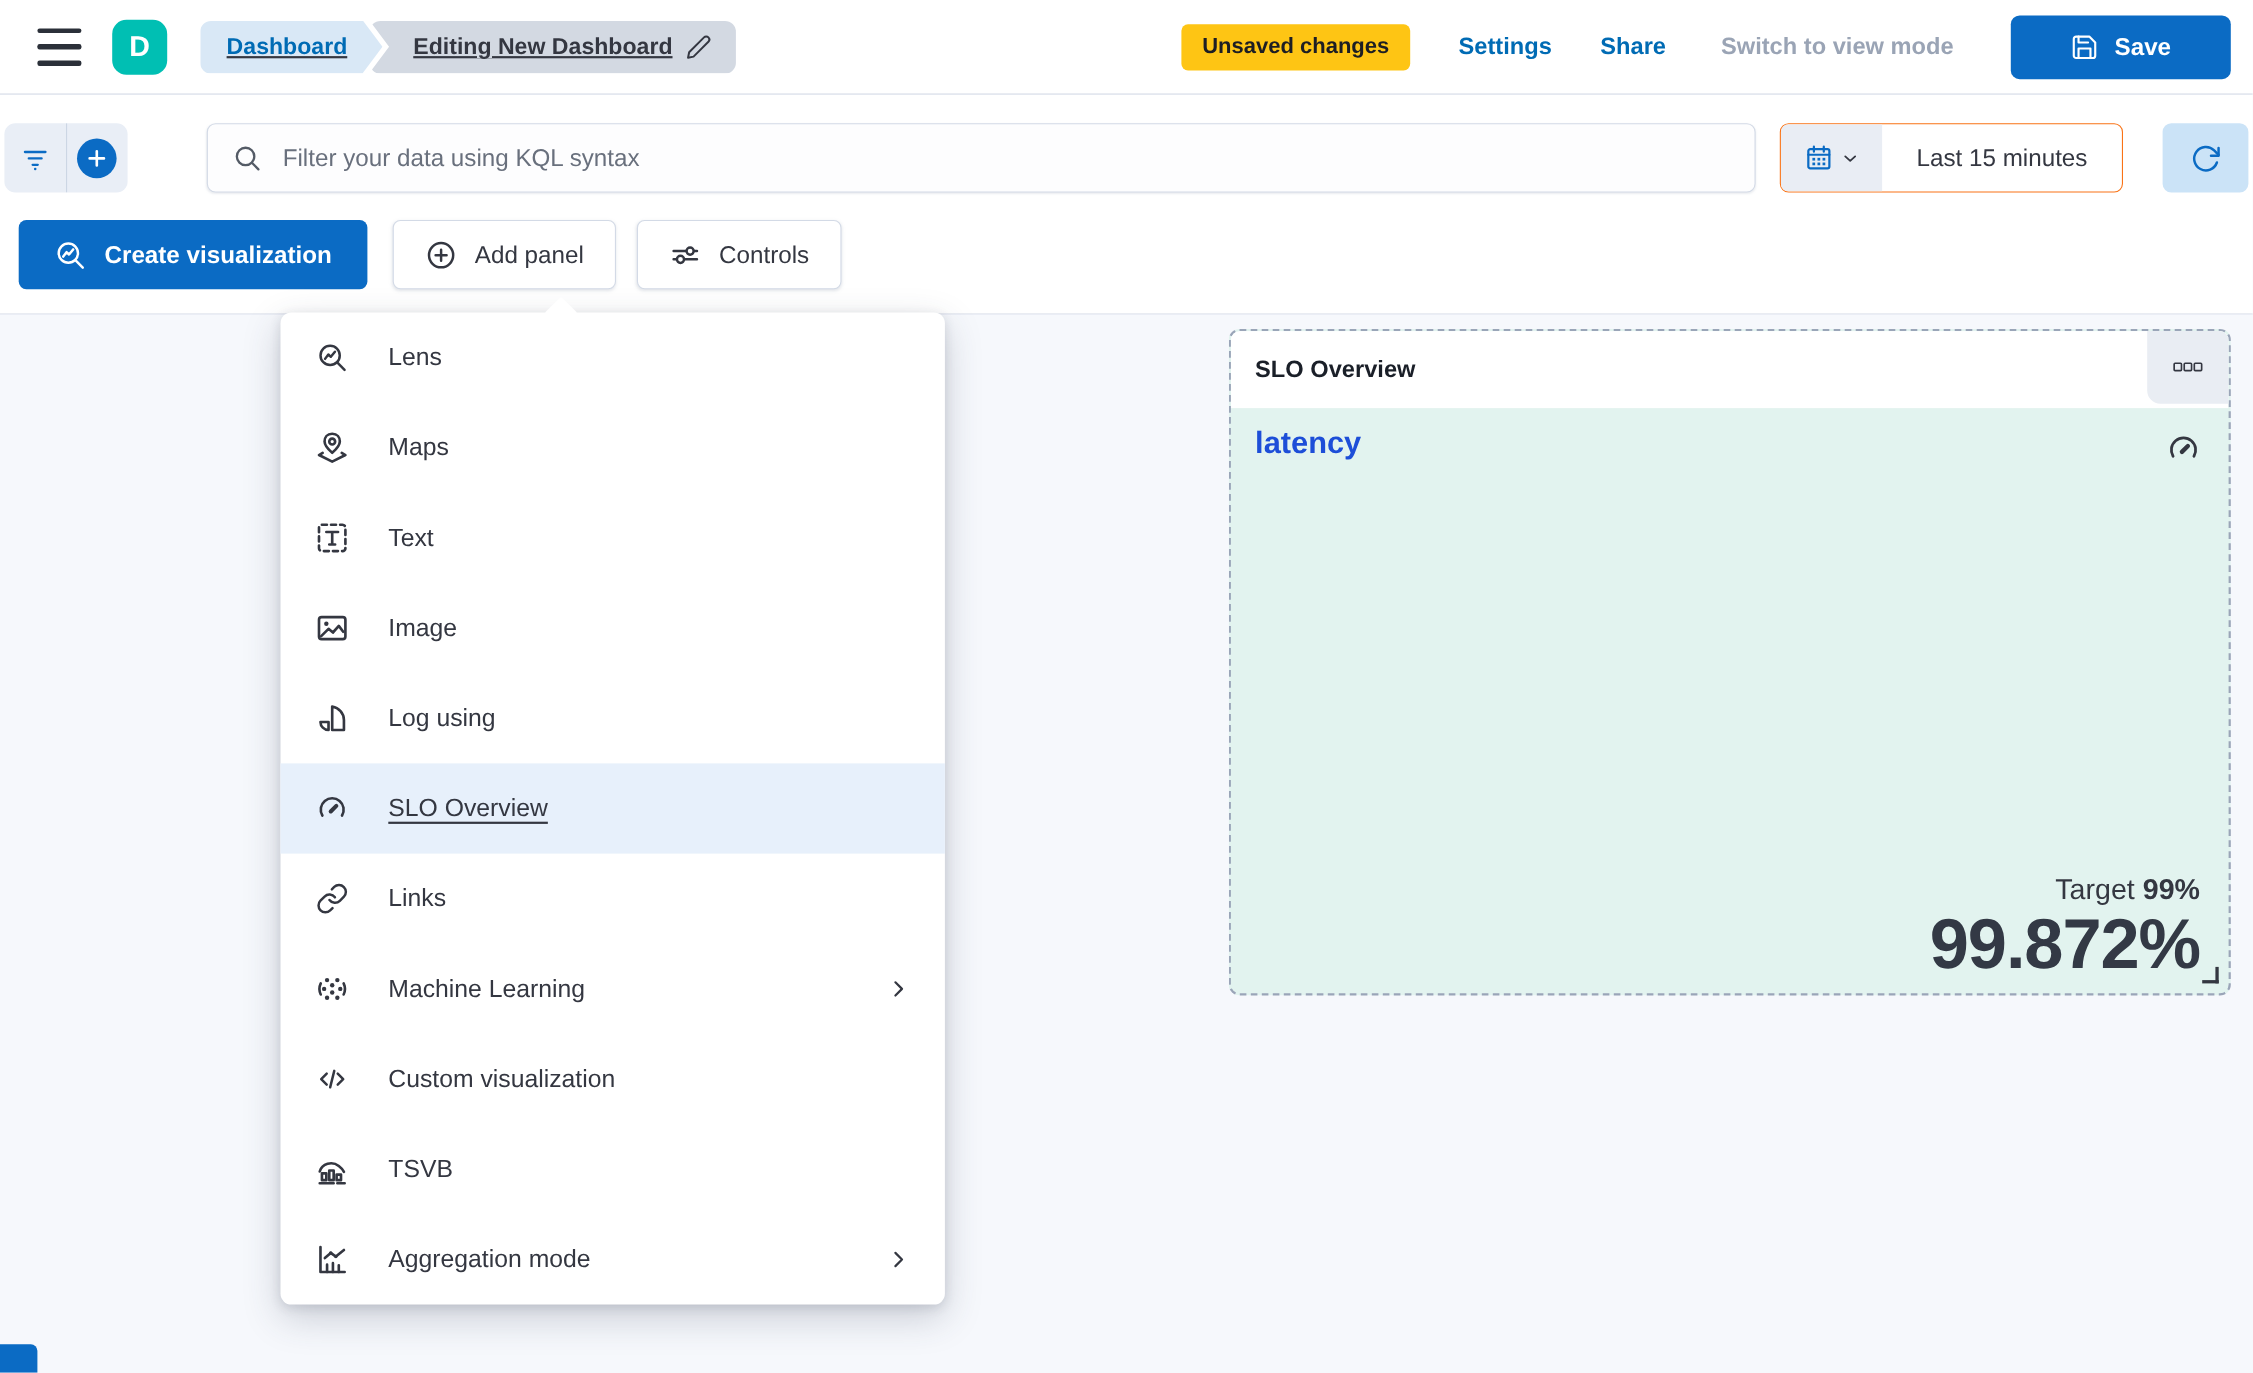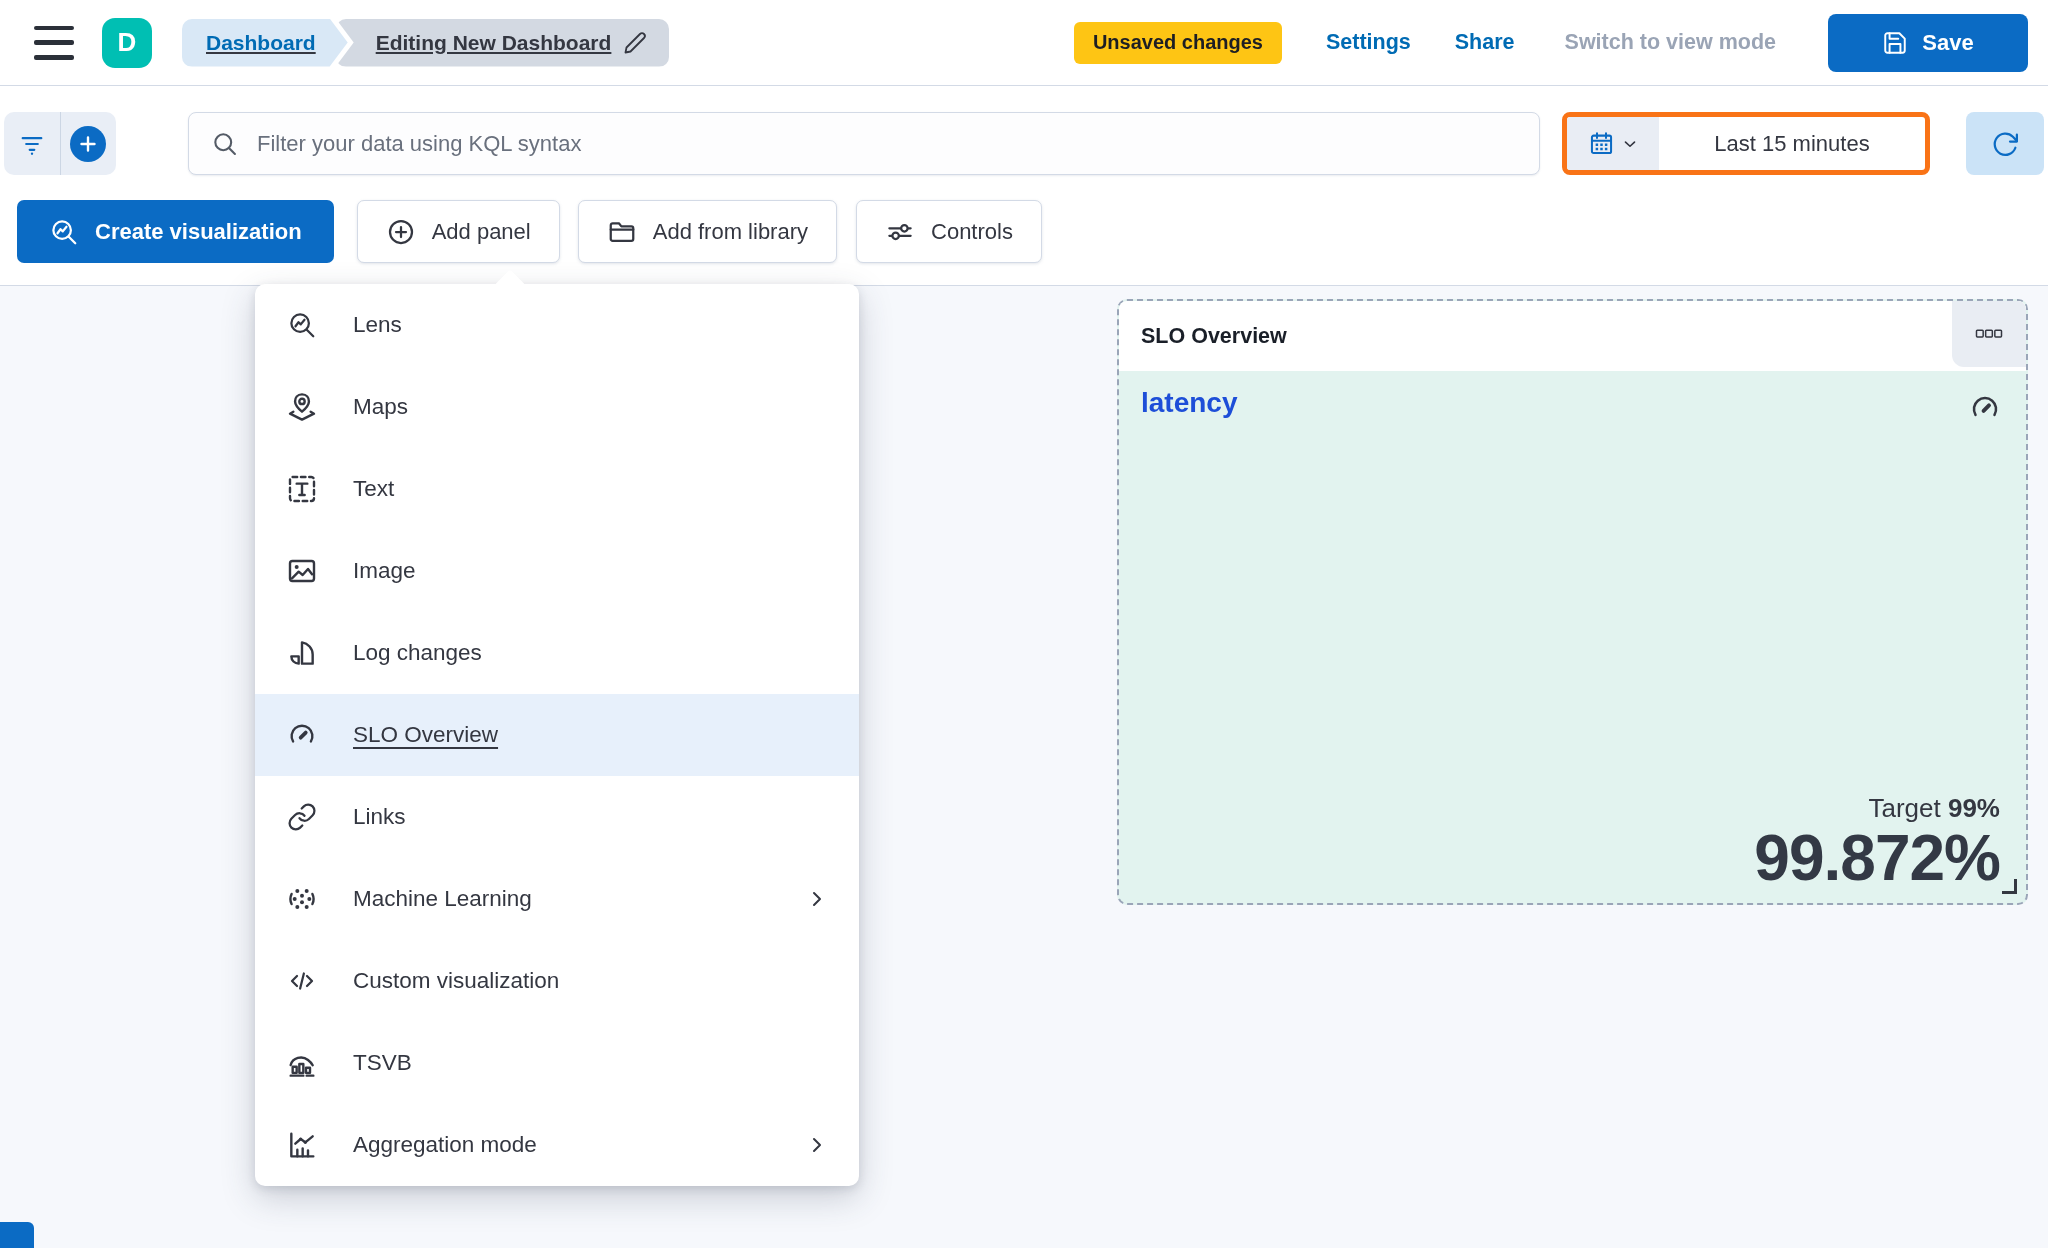--- a/index.html
+++ b/index.html
@@ -28,21 +28,21 @@
   
   .querybar { display:flex; align-items:center; margin-top:26px; padding:0 4px; height:63px; }
   .filter-group { width:112px; height:63px; background:#e9eef6; border-radius:10px; display:flex; overflow:hidden; flex:none; }
   .filter-group button { flex:1; border:none; background:none; display:flex; align-items:center; justify-content:center; cursor:pointer; color:#0b6bc4; }
   .filter-group button:first-child { border-right:1px solid #ccd6e4; }
   .plus-disc { width:36px; height:36px; border-radius:50%; background:#0b6bc4; color:#fff; display:flex; align-items:center; justify-content:center; }
   .search-box { flex:1; margin-left:72px; height:63px; background:#fdfdfe; border:1px solid #d3dae6; border-radius:8px; display:flex; align-items:center; padding:0 22px; box-shadow:0 1px 2px rgba(152,162,179,.2); }
   .search-box .icn { color:#545b66; flex:none; }
   .search-box input { flex:1; border:none; outline:none; background:none; margin-left:18px; font-family:inherit; font-size:22px; color:#343741; }
   .search-box input::placeholder { color:#69707d; }
-  .datepicker { margin-left:22px; width:368px; height:63px; border:5px solid #f97316; border-radius:8px; background:#fff; display:flex; overflow:hidden; flex:none; }
+  .datepicker { margin-left:22px; width:312px; height:63px; border:1px solid #f97316; border-radius:8px; background:#fff; display:flex; overflow:hidden; flex:none; }
   .dp-cal { width:92px; background:#e9edf4; border:none; display:flex; align-items:center; justify-content:center; gap:6px; cursor:pointer; color:#0b6bc4; }
   .dp-cal .chev { color:#343741; display:inline-flex; }
   .dp-text { flex:1; border:none; background:none; font-family:inherit; font-size:22px; color:#343741; cursor:pointer; }
   .refresh-btn { margin-left:36px; width:78px; height:63px; flex:none; border:none; border-radius:8px; background:#cbe3f7; color:#0b6bc4; display:flex; align-items:center; justify-content:center; cursor:pointer; }
 
   
   .toolbar { display:flex; align-items:center; margin-top:25px; padding:0 17px; height:63px; }
   .tb-btn { height:63px; display:flex; align-items:center; gap:16px; font-family:inherit; font-size:22px; border-radius:7px; cursor:pointer; }
   .tb-primary { background:#0b6bc4; color:#fff; border:none; font-weight:600; padding:0 32px; }
   .tb-plain { background:#fff; color:#343741; font-weight:500; border:1px solid #d3dae6; padding:0 28px; box-shadow:0 1px 3px rgba(140,150,170,.25); }
@@ -198,29 +198,20 @@
       </button>
       <button class="tb-btn tb-plain tb-gap1">
         <span class="icn">
             <svg viewBox="0 0 24 24" width="30" height="30" fill="none" stroke="currentColor" stroke-width="1.8" stroke-linecap="round" stroke-linejoin="round">
               <circle cx="12" cy="12" r="8.8"></circle>
               <path d="M12 8v8M8 12h8"></path>
             </svg>
           </span>
         <span>Add panel</span>
       </button>
-      <button class="tb-btn tb-plain tb-gap2">
-        <span class="icn">
-            <svg viewBox="0 0 24 24" width="30" height="30" fill="none" stroke="currentColor" stroke-width="1.8" stroke-linecap="round" stroke-linejoin="round">
-              <path d="M3 6.5A1.5 1.5 0 0 1 4.5 5h5l2 2.5h8A1.5 1.5 0 0 1 21 9v8.5a1.5 1.5 0 0 1-1.5 1.5h-15A1.5 1.5 0 0 1 3 17.5Z"></path>
-              <path d="M3 10h18"></path>
-            </svg>
-          </span>
-        <span>Add from library</span>
-      </button>
       <button class="tb-btn tb-plain tb-gap3">
         <span class="icn">
             <svg viewBox="0 0 24 24" width="30" height="30" fill="none" stroke="currentColor" stroke-width="1.8" stroke-linecap="round" stroke-linejoin="round">
               <path d="M3.5 9h17M3.5 15h17"></path>
               <circle cx="15.5" cy="9" r="2.6" fill="#fff"></circle>
               <circle cx="8.5" cy="15" r="2.6" fill="#fff"></circle>
             </svg>
           </span>
         <span>Controls</span>
       </button>
@@ -274,21 +265,21 @@
     <span class="mi-label">Image</span>
 
   </div>
       <div class="menu-item">
     <span class="mi-icon">
           <svg viewBox="0 0 24 24" width="32" height="32" fill="none" stroke="currentColor" stroke-width="1.8" stroke-linecap="round" stroke-linejoin="round">
             <path d="M4 14.5A5.5 5.5 0 0 0 9.5 20v-5.5Z"></path>
             <path d="M12 20V4c4.5.8 8 4.6 8 9.2V20Z"></path>
           </svg>
         </span>
-    <span class="mi-label">Log changes</span>
+    <span class="mi-label">Log using</span>
 
   </div>
       <div class="menu-item is-active">
     <span class="mi-icon">
           <svg viewBox="0 0 24 24" width="32" height="32" fill="none" stroke="currentColor" stroke-width="1.8" stroke-linecap="round" stroke-linejoin="round">
             <path d="M5.3 16.8a7.8 7.8 0 1 1 13.4 0"></path>
             <path d="M11 14l3.8-3.8" stroke-width="2.8"></path>
           </svg>
         </span>
     <span class="mi-label">SLO Overview</span>

